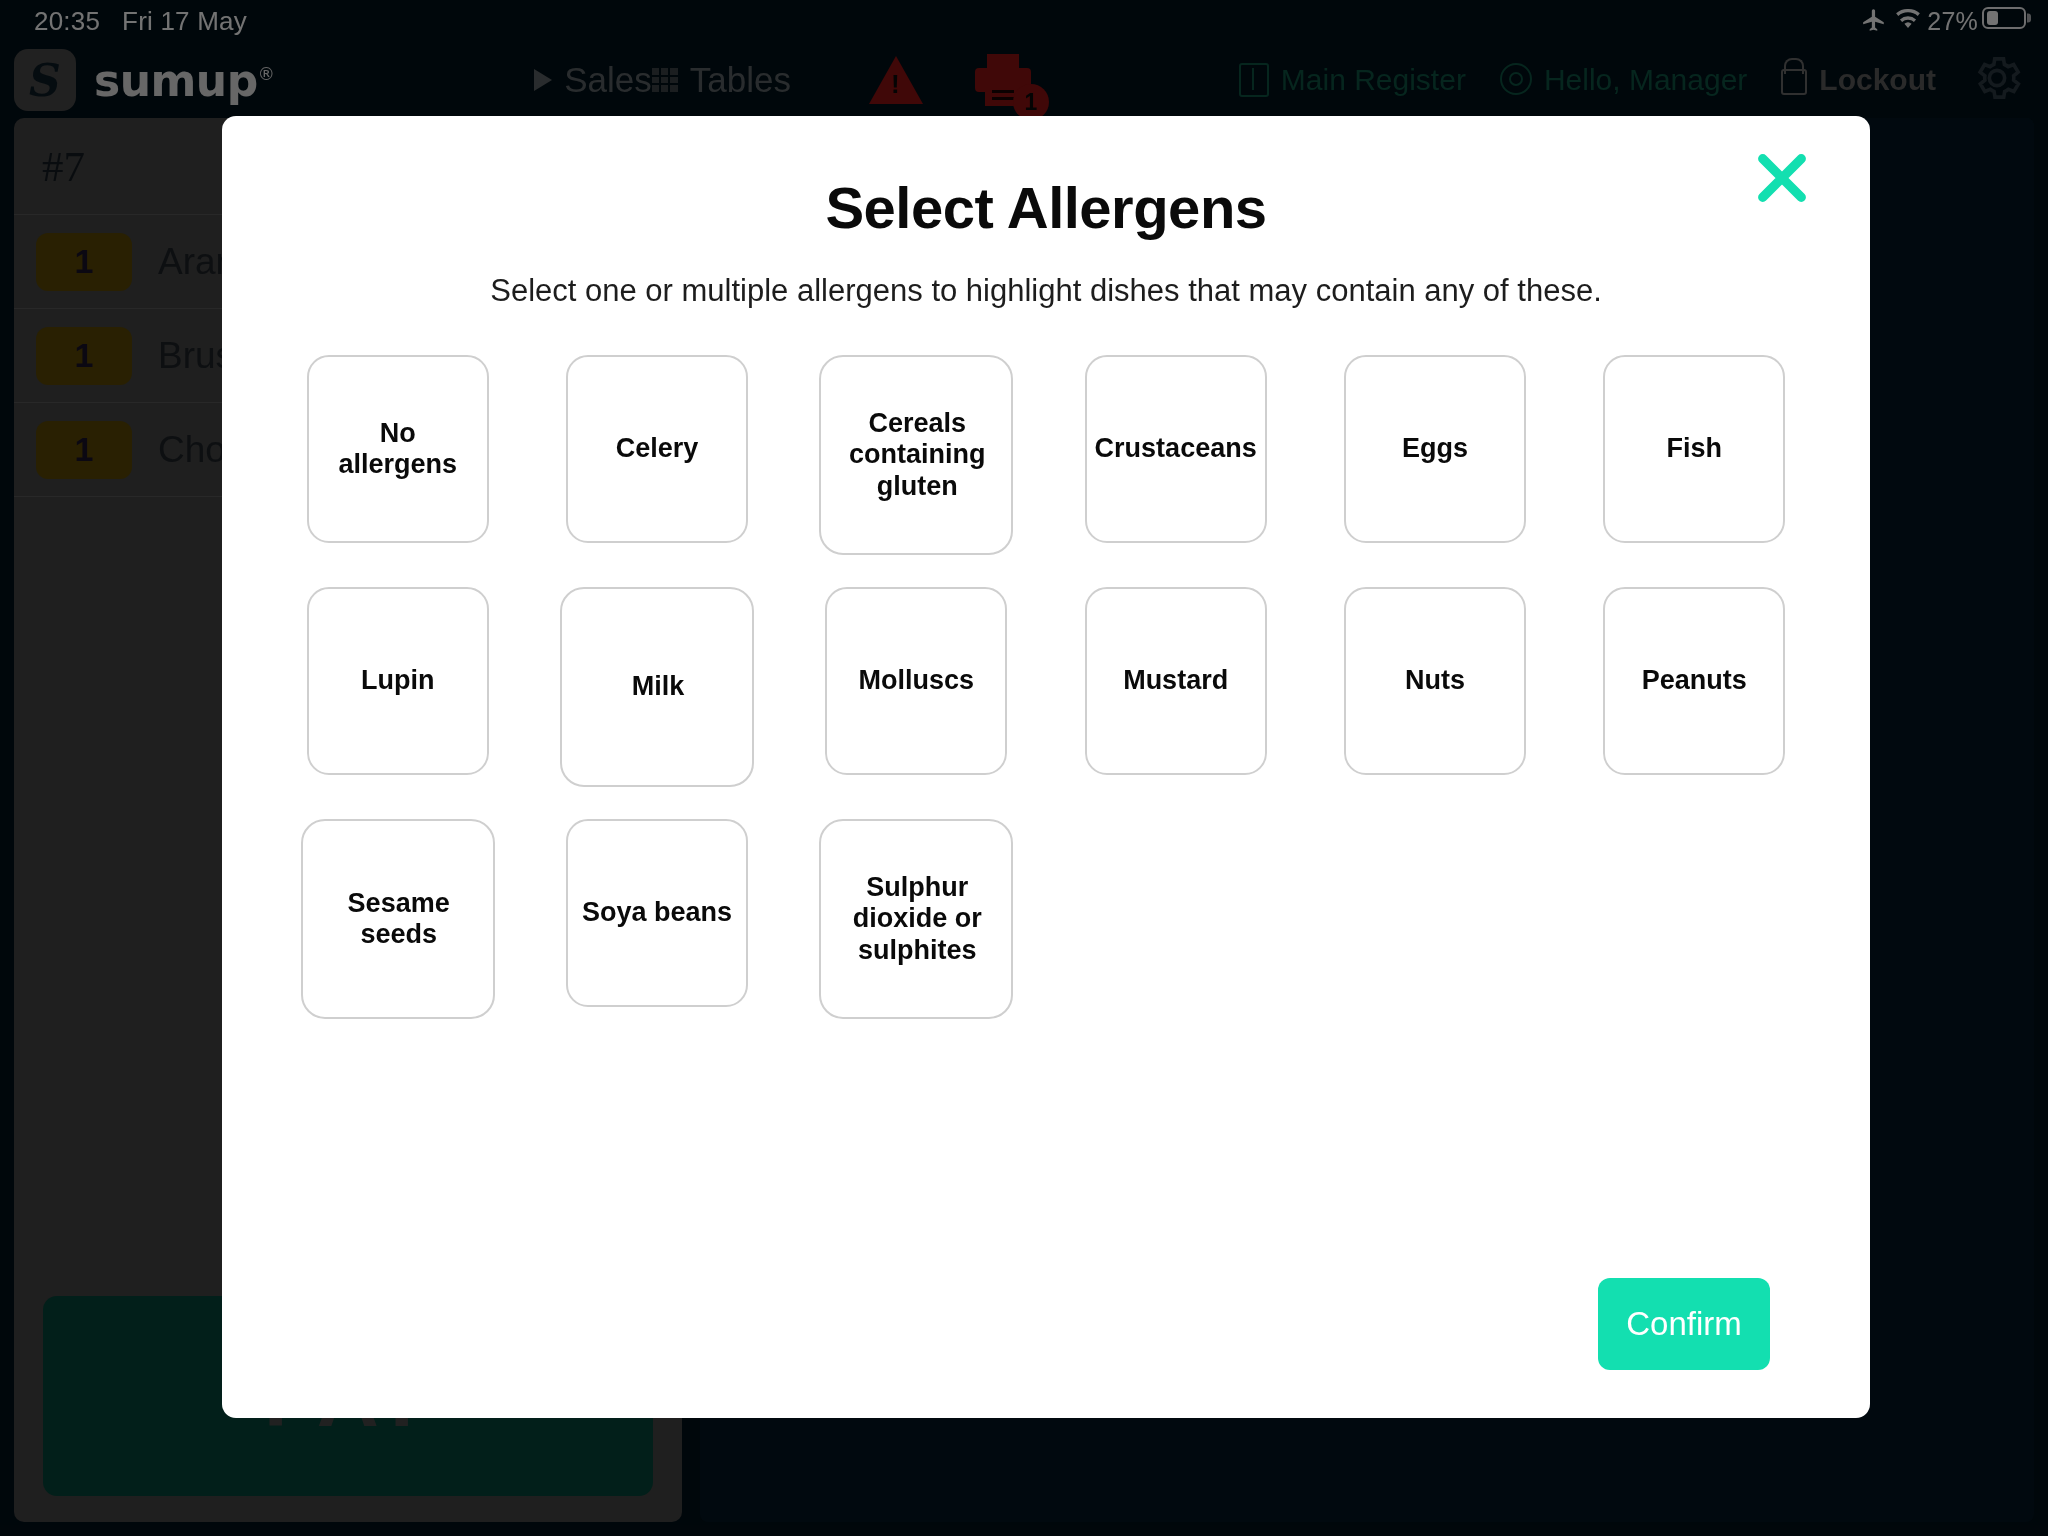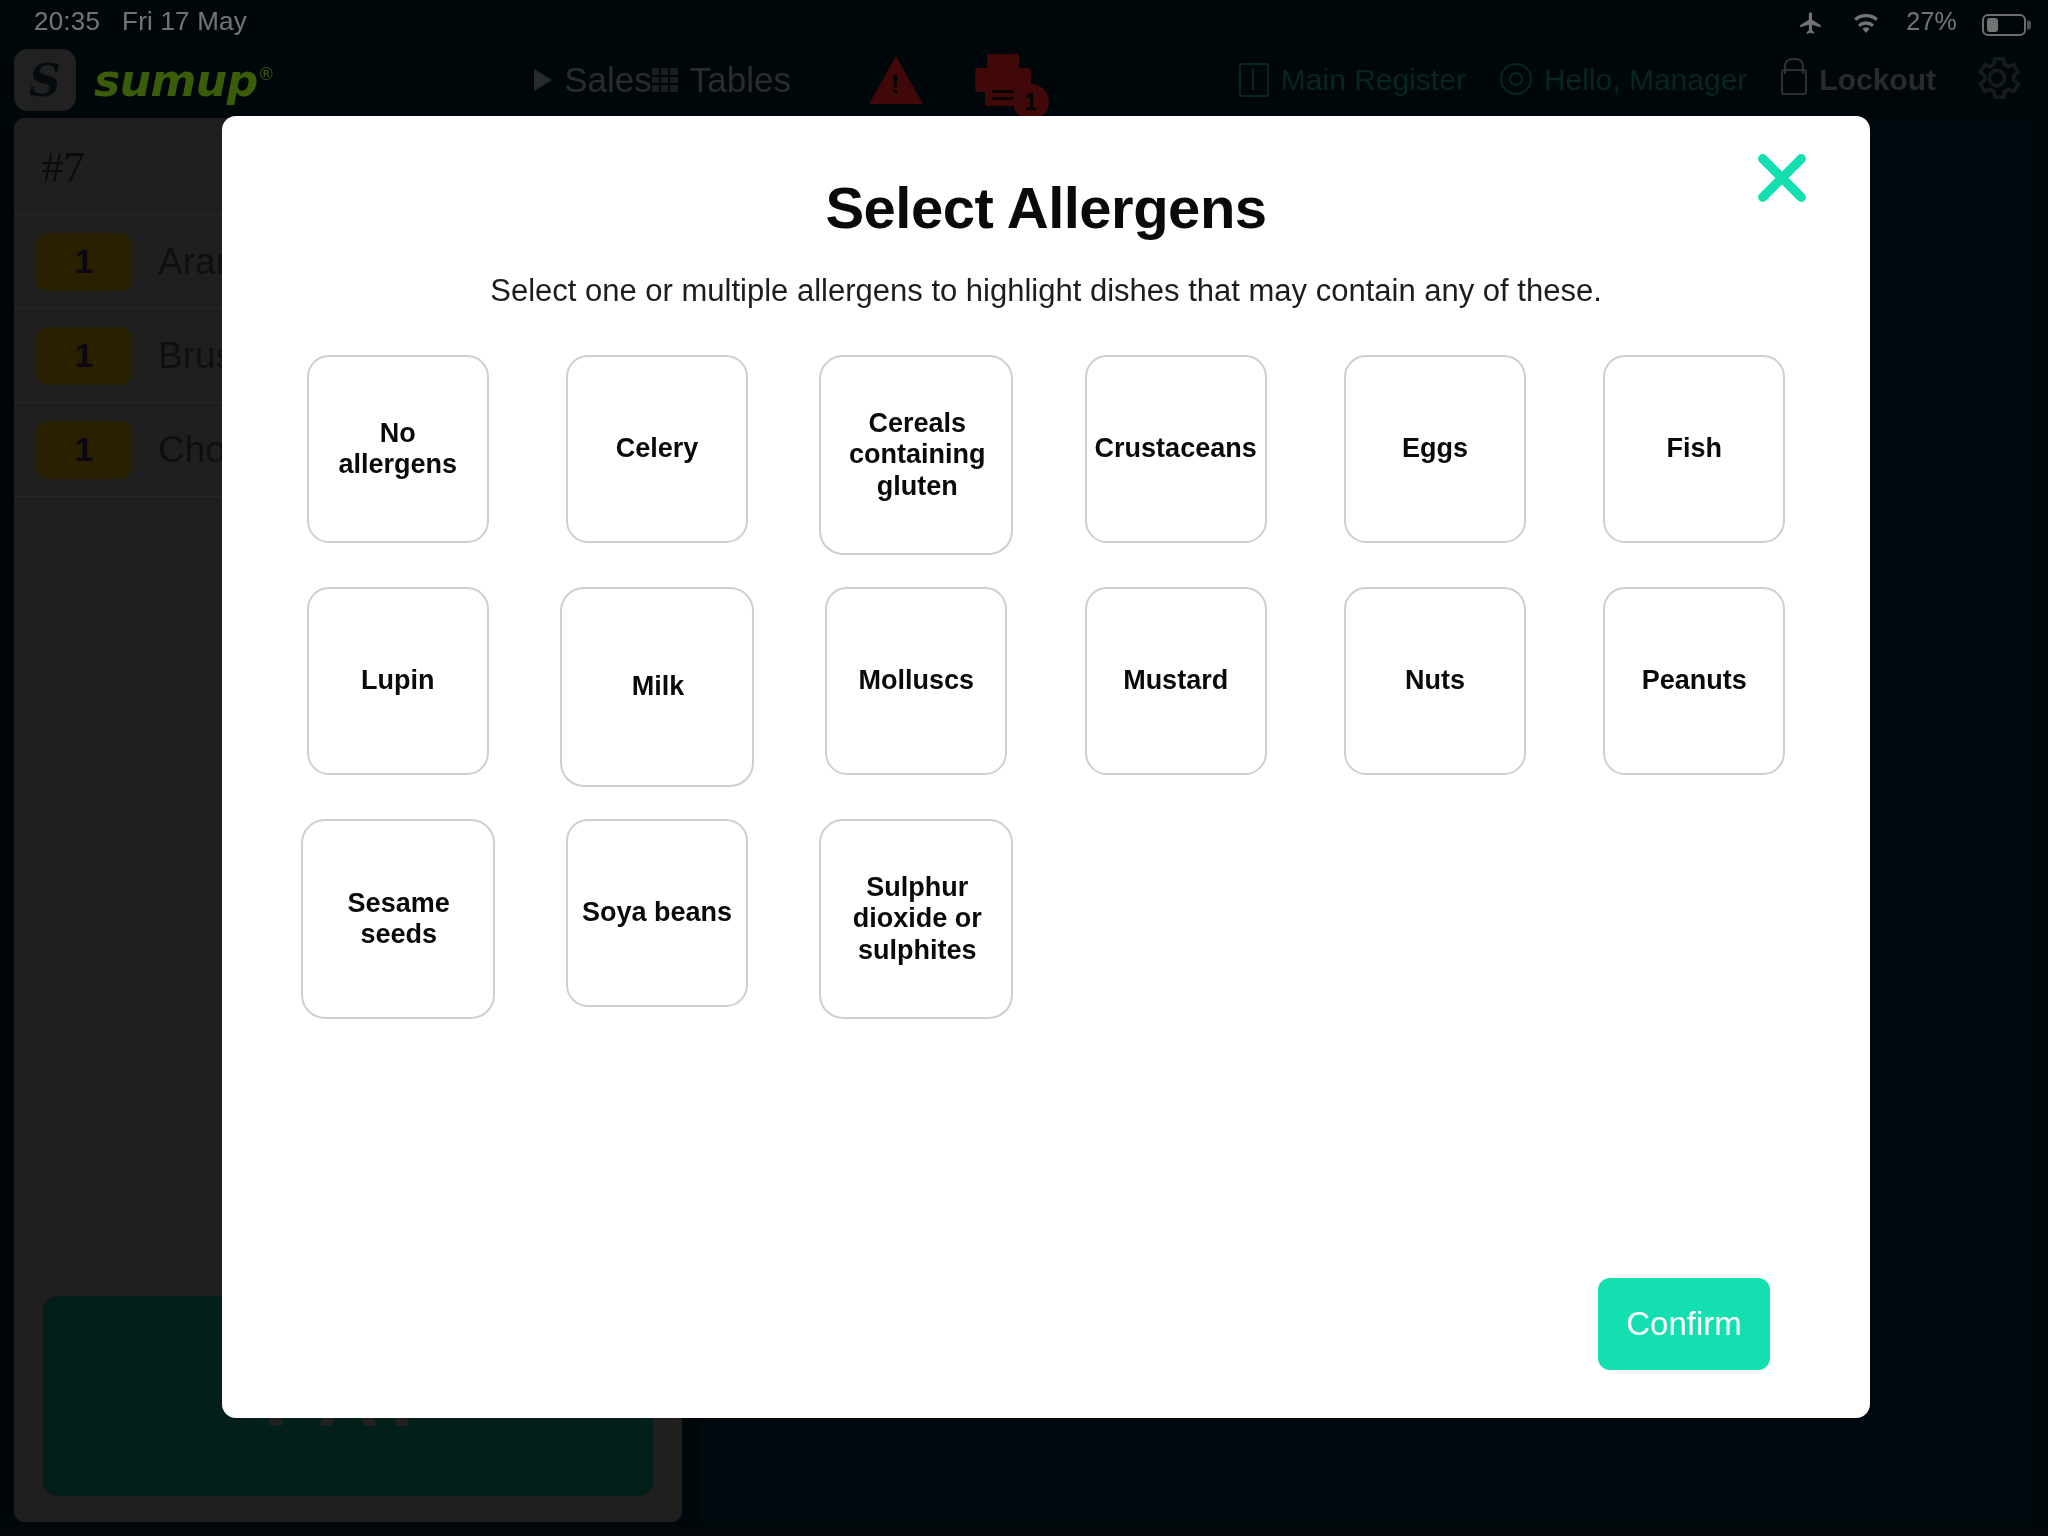--- a/index.html
+++ b/index.html
@@ -13,21 +13,21 @@
 
   
   .statusbar {
     position: absolute; top: 0; left: 0; width: 2048px; height: 42px;
     display: flex; align-items: center; color: #ffffff;
     font-size: 26px; letter-spacing: .2px;
   }
   .sb-left { display: flex; align-items: baseline; gap: 22px; padding-left: 34px; }
   .sb-time { font-weight: 400; }
   .sb-date { font-weight: 400; }
-  .sb-right { margin-left: auto; display: flex; align-items: flex-end; gap: 25px; padding-right: 22px; }
+  .sb-right { margin-left: auto; display: flex; align-items: flex-start; gap: 4px; padding-right: 22px; }
   .ico-plane svg, .ico-wifi svg { display: block; }
   .sb-batt-pct { font-size: 25px; }
   .batt {
     width: 44px; height: 22px; border: 2.5px solid rgba(255,255,255,.95);
     border-radius: 6px; position: relative; display: flex; align-items: center;
   }
   .batt::after {
     content: ""; position: absolute; right: -7px; top: 50%; transform: translateY(-50%);
     width: 4px; height: 9px; background: rgba(255,255,255,.7); border-radius: 0 3px 3px 0;
   }
@@ -39,22 +39,22 @@
     display: flex; align-items: center; background: #021019;
   }
   .brand { display: flex; align-items: center; gap: 18px; padding-left: 14px; }
   .brand-mark {
     width: 62px; height: 62px; border-radius: 14px; background: #4a4a4a;
     display: flex; align-items: center; justify-content: center;
     color: #0d1b24; font-size: 44px; font-weight: 700; font-style: italic;
     font-family: "DejaVu Serif", serif;
   }
   .brand-word {
-    color: #84cc16; font-size: 44px; font-weight: 700; letter-spacing: -.5px;
-    font-family: "DejaVu Sans", sans-serif; position: relative; font-style: italic;
+    color: #e5e5e5; font-size: 44px; font-weight: 700; letter-spacing: -.5px;
+    font-family: "DejaVu Sans", sans-serif; position: relative;
   }
   .brand-reg { font-size: 17px; vertical-align: super; font-weight: 400; }
 
   .nav-center { display: flex; align-items: center; margin-left: 260px; }
   .nav-item { display: flex; align-items: center; gap: 12px; color: #5c6366; font-size: 35px; }
   .nav-item .tri { width: 0; height: 0; border-left: 18px solid #5c6366; border-top: 11px solid transparent; border-bottom: 11px solid transparent; }
   .grid-ico { width: 26px; height: 24px; display: grid; grid-template-columns: repeat(3,1fr); grid-template-rows: repeat(3,1fr); gap: 2px; }
   .grid-ico i { background: #3c4448; display: block; }
 
   .nav-alerts { display: flex; align-items: center; gap: 52px; margin-left: 78px; }

